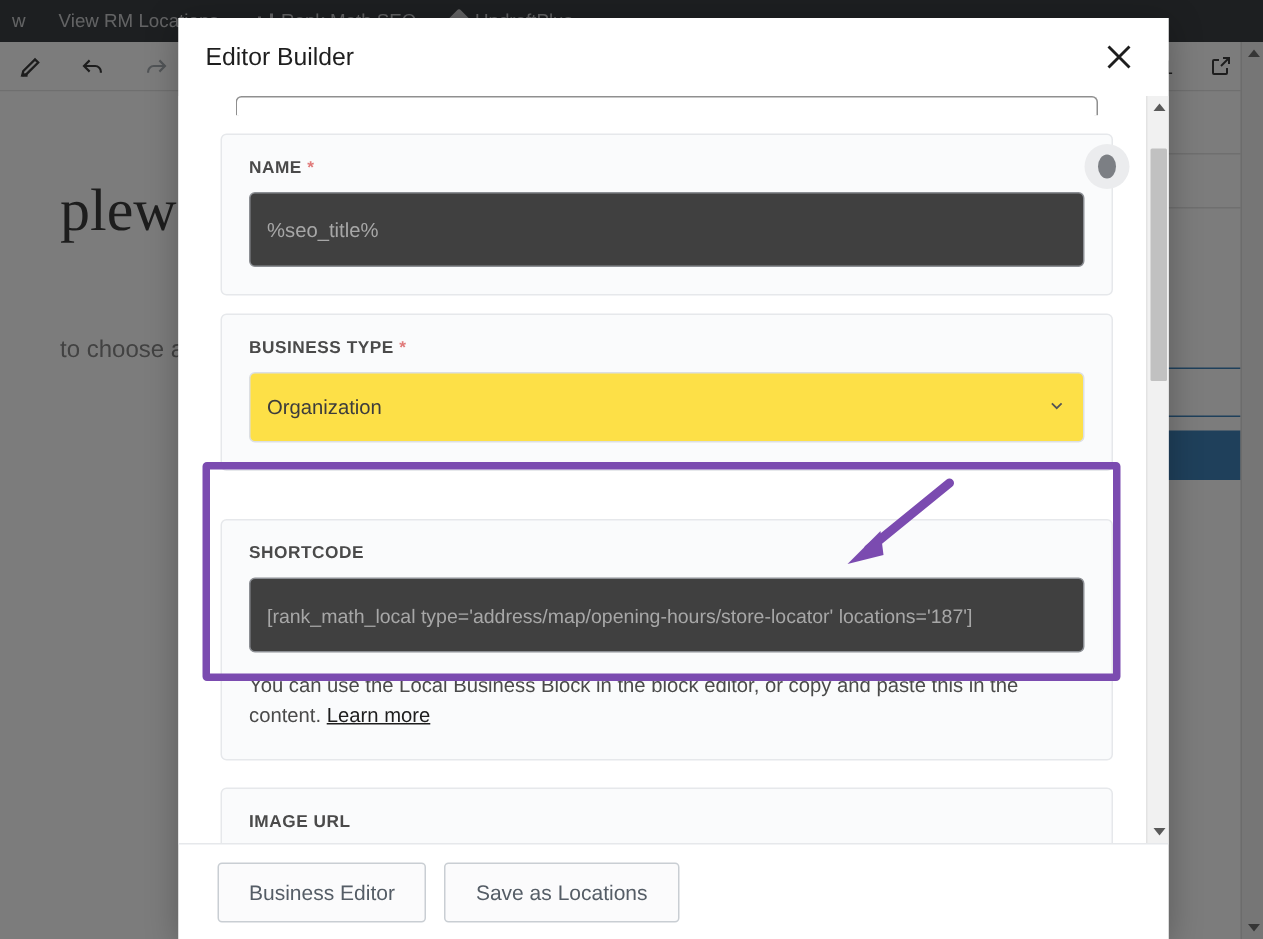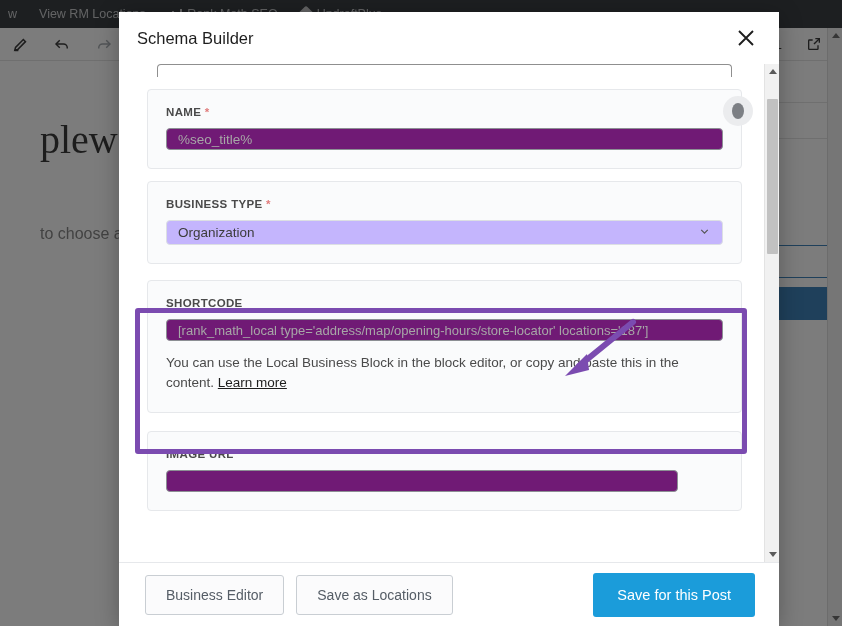--- a/index.html
+++ b/index.html
@@ -126,27 +126,27 @@
   .fld-card {
     background: #fafbfc; border: 1px solid #e6e8eb; border-radius: 4px;
     padding: 16px 18px 18px 18px; margin-top: 12px; position: relative;
   }
   .fld-label {
     font-size: 11.5px; letter-spacing: .35px; color: #4a4a4a; text-transform: uppercase;
     margin-bottom: 10px; font-weight: 700;
   }
   .req { color: #e07a7a; }
   .fld-input {
-    height: 22px; border: 1px solid #8c8f94; border-radius: 4px; background: #701a75;
+    height: 50px; border: 1px solid #8c8f94; border-radius: 4px; background: #404040;
     display: flex; align-items: center; padding: 0 11px;
     font-size: 13.5px; color: #1e1e1e;
   }
   .fld-input.ph { color: #a7a7a7; }
   .fld-select {
-    height: 25px; border: 1px solid #dcdfe3; border-radius: 4px; background: #c4b5fd;
+    height: 47px; border: 1px solid #dcdfe3; border-radius: 4px; background: #fde047;
     display: flex; align-items: center; padding: 0 11px;
     font-size: 13.5px; color: #3c3c3c;
   }
   .chev { margin-left: auto; color: #555; font-size: 12px; }
   .fld-help { margin-top: 12px; font-size: 13.5px; color: #4a4a4a; line-height: 1.5; }
   .fld-help a { color: #1e1e1e; text-decoration: underline; text-align: right; }
 
   
   .toggle-ghost {
     position: absolute; right: -12px; top: 6px; width: 30px; height: 30px;
@@ -271,21 +271,21 @@
         <div class="tri down"></div>
       </div>
   </div>
 </div>
 
 <div id="overlay"></div>
 
 <div id="modal">
 
   <div class="modal-header">
-    <span class="modal-title">Schema Builder</span>
+    <span class="modal-title">Editor Builder</span>
     <span class="modal-close">
       <svg width="24" height="24" viewBox="0 0 24 24" fill="none" stroke="currentColor" stroke-width="1.9">
           <path d="M5 5l14 14M19 5L5 19"></path>
         </svg>
     </span>
   </div>
 
   <div class="modal-body-wrap">
     <div class="modal-body">
 
@@ -308,21 +308,21 @@
         <div class="fld-select">
           <span>Organization</span>
           <span class="chev">
             <svg width="13" height="13" viewBox="0 0 24 24" fill="none" stroke="currentColor" stroke-width="2.2">
                 <path d="M6 9l6 6 6-6"></path>
               </svg>
           </span>
         </div>
       </div>
 
-      <div class="fld-card" style="margin-top:16px;">
+      <div class="fld-card" style="margin-top:32px;">
         <div class="fld-label">SHORTCODE</div>
         <div class="fld-input ph" style="font-size:13px;">[rank_math_local type='address/map/opening-hours/store-locator' locations='187']</div>
         <div class="fld-help">
           <span>You can use the Local Business Block in the block editor, or copy and paste this in the content.</span>
           <a href="#">Learn more</a>
         </div>
       </div>
 
       <div class="fld-card" style="margin-top:18px;">
         <div class="fld-label">IMAGE URL</div>
@@ -344,15 +344,14 @@
       <div class="inner-thumb"></div>
       <div class="inner-arrow bot">
           <div class="tri down"></div>
         </div>
     </div>
   </div>
 
   <div class="modal-footer">
     <div class="btn-secondary">Business Editor</div>
     <div class="btn-secondary">Save as Locations</div>
-    <div class="btn-primary">Save for this Post</div>
   </div>
 </div>
 
 </body></html>

